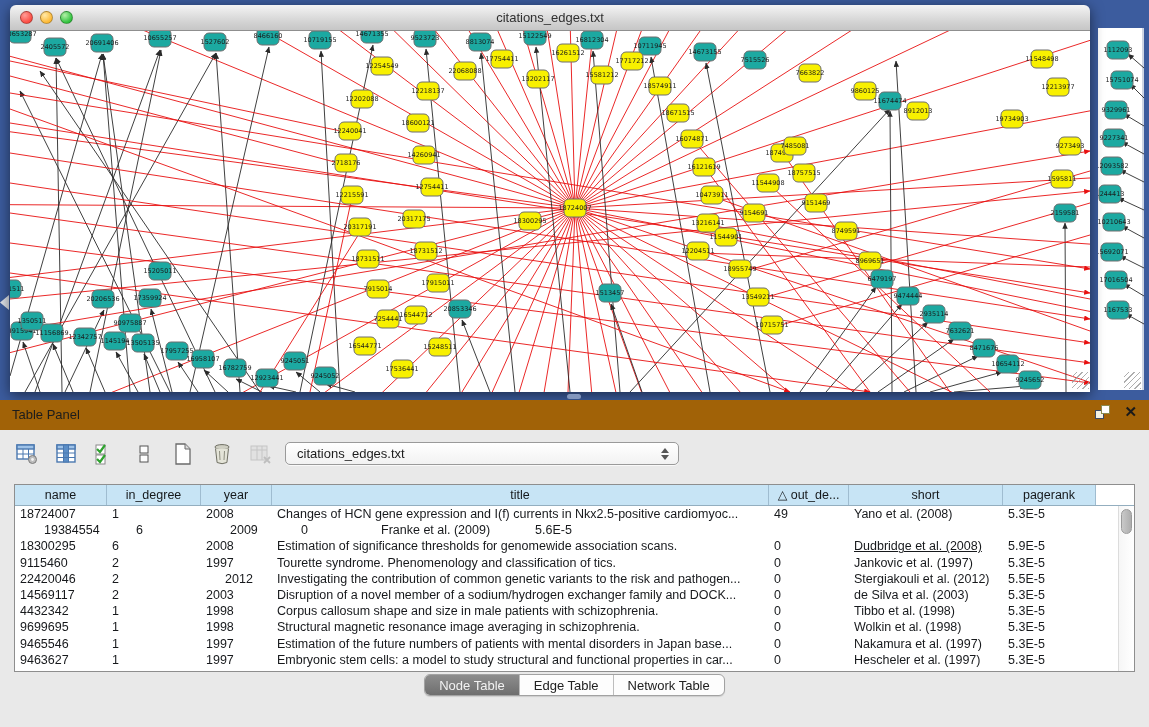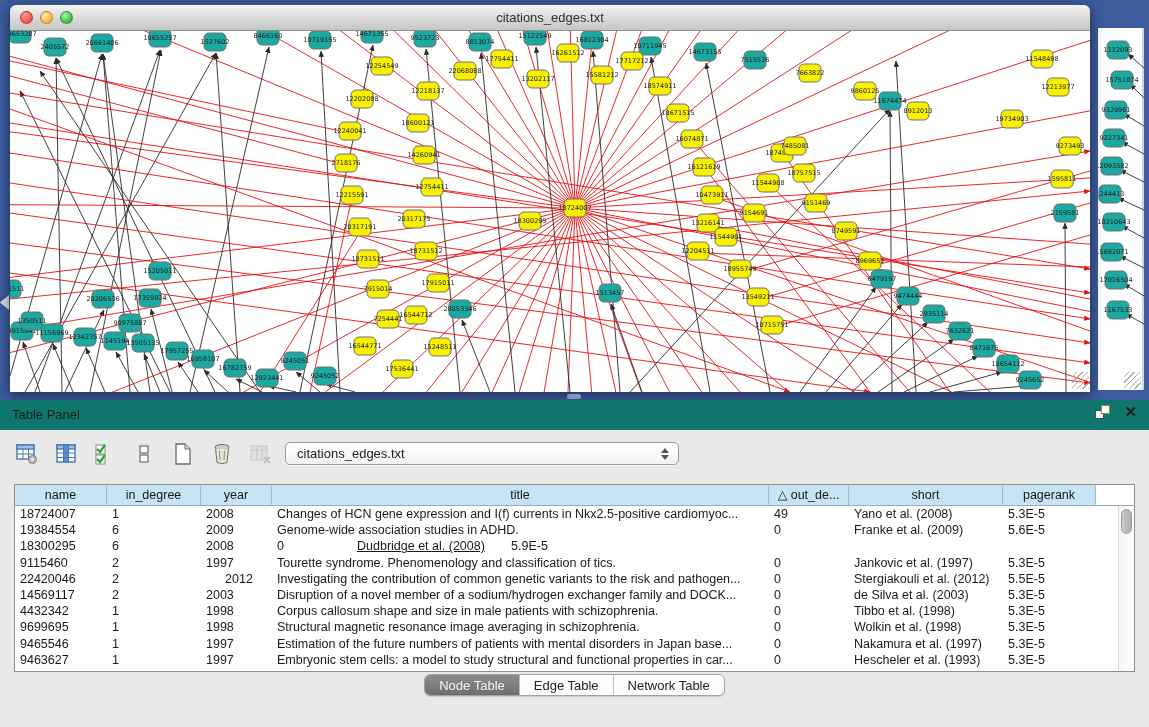--- a/index.html
+++ b/index.html
@@ -24,21 +24,21 @@
               text-align:center; font-size:13px; color:#303030; }
   .lights { position:absolute; left:10px; top:6px; display:flex; gap:7px; }
   .light { width:13px; height:13px; border-radius:50%; border:1px solid rgba(0,0,0,.3); }
   .light.red    { background:radial-gradient(circle at 35% 30%, #ff9d97, #fb4d43 70%); }
   .light.yellow { background:radial-gradient(circle at 35% 30%, #ffe9a8, #fdb935 70%); }
   .light.green  { background:radial-gradient(circle at 35% 30%, #b3f0a8, #31c23e 70%); }
   .net-canvas { display:block; width:1080px; height:361px; background:#fff; }
 
   
   .table-panel { position:absolute; left:0; top:400px; width:1149px; height:303px; background:#e9e9e9; }
-  .panel-header { position:relative; height:30px; background:#0f766e;padding-left:21px; }
+  .panel-header { position:relative; height:30px; background:#a16207;padding-left:21px; }
   .panel-title { position:absolute; left:12px; top:7px; font-size:13px; color:#1c1c1c; }
   .panel-icons { position:absolute; right:12px; top:5px; display:flex; gap:14px; align-items:center; }
   .float-ic { position:relative; width:15px; height:14px; cursor:pointer; }
   .float-ic .sq1 { position:absolute; left:0; bottom:0; width:9px; height:9px; border:1.5px solid #3d4a66; background:#f4f2e4; }
   .float-ic .sq2 { position:absolute; right:0; top:0; width:9px; height:9px; border:1.5px solid #8a8a4f; background:#fff; }
   .close-ic { font-size:15px; font-weight:bold; color:#1a1a1a; line-height:14px; cursor:pointer; }
 
   .toolbar { position:absolute; left:0; top:32px; width:1149px; height:48px; }
   .tb-icons { position:absolute; left:12px; top:6px; display:flex; gap:9px; }
   .tb-btn { width:30px; height:32px; display:flex; align-items:center; justify-content:center; cursor:pointer; }
@@ -572,32 +572,32 @@
           <div class="tr">
             <div class="td" style="width: 92px;">18724007</div>
             <div class="td" style="width: 94px;">1</div>
             <div class="td" style="width: 71px;">2008</div>
             <div class="td" style="width: 497px;">Changes of HCN gene expression and I(f) currents in Nkx2.5-positive cardiomyoc...</div>
             <div class="td" style="width: 80px;">49</div>
             <div class="td" style="width: 154px;">Yano et al. (2008)</div>
             <div class="td" style="width: 93px;">5.3E-5</div>
           </div>
           <div class="tr">
-            <div class="td" style="width: 92px;">19384554</div>
+            <div class="td" style="width: 92px; margin-left: 24px;">19384554</div>
             <div class="td" style="width: 94px;">6</div>
             <div class="td" style="width: 71px;">2009</div>
-            <div class="td" style="width: 497px;">Genome-wide association studies in ADHD.</div>
             <div class="td" style="width: 80px;">0</div>
             <div class="td" style="width: 154px;">Franke et al. (2009)</div>
             <div class="td" style="width: 93px;">5.6E-5</div>
           </div>
           <div class="tr">
             <div class="td" style="width: 92px;">18300295</div>
             <div class="td" style="width: 94px;">6</div>
             <div class="td" style="width: 71px;">2008</div>
+            <div class="td" style="width: 497px;">Estimation of significance thresholds for genomewide association scans.</div>
             <div class="td" style="width: 80px;">0</div>
             <div class="td" style="width: 154px; text-decoration: underline;">Dudbridge et al. (2008)</div>
             <div class="td" style="width: 93px;">5.9E-5</div>
           </div>
           <div class="tr">
             <div class="td" style="width: 92px;">9115460</div>
             <div class="td" style="width: 94px;">2</div>
             <div class="td" style="width: 71px;">1997</div>
             <div class="td" style="width: 497px;">Tourette syndrome. Phenomenology and classification of tics.</div>
             <div class="td" style="width: 80px;">0</div>
@@ -648,21 +648,21 @@
             <div class="td" style="width: 80px;">0</div>
             <div class="td" style="width: 154px;">Nakamura et al. (1997)</div>
             <div class="td" style="width: 93px;">5.3E-5</div>
           </div>
           <div class="tr">
             <div class="td" style="width: 92px;">9463627</div>
             <div class="td" style="width: 94px;">1</div>
             <div class="td" style="width: 71px;">1997</div>
             <div class="td" style="width: 497px;">Embryonic stem cells: a model to study structural and functional properties in car...</div>
             <div class="td" style="width: 80px;">0</div>
-            <div class="td" style="width: 154px;">Hescheler et al. (1993)</div>
+            <div class="td" style="width: 154px;">Hescheler et al. (1997)</div>
             <div class="td" style="width: 93px;">5.3E-5</div>
           </div>
         </div>
       <div class="vscroll">
         <div class="vthumb"></div>
       </div>
     </div>
 
     <div class="tabs-bar">
       <div class="seg" id="seg-tabs">

